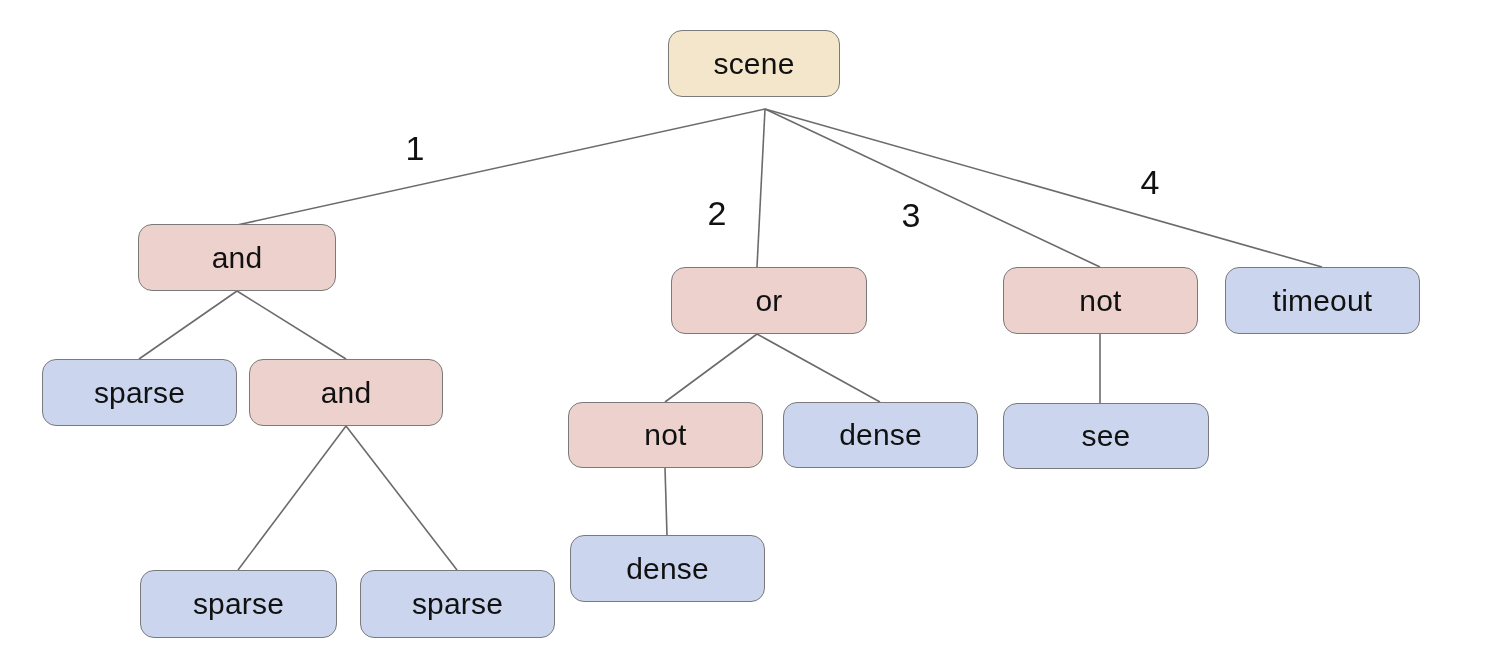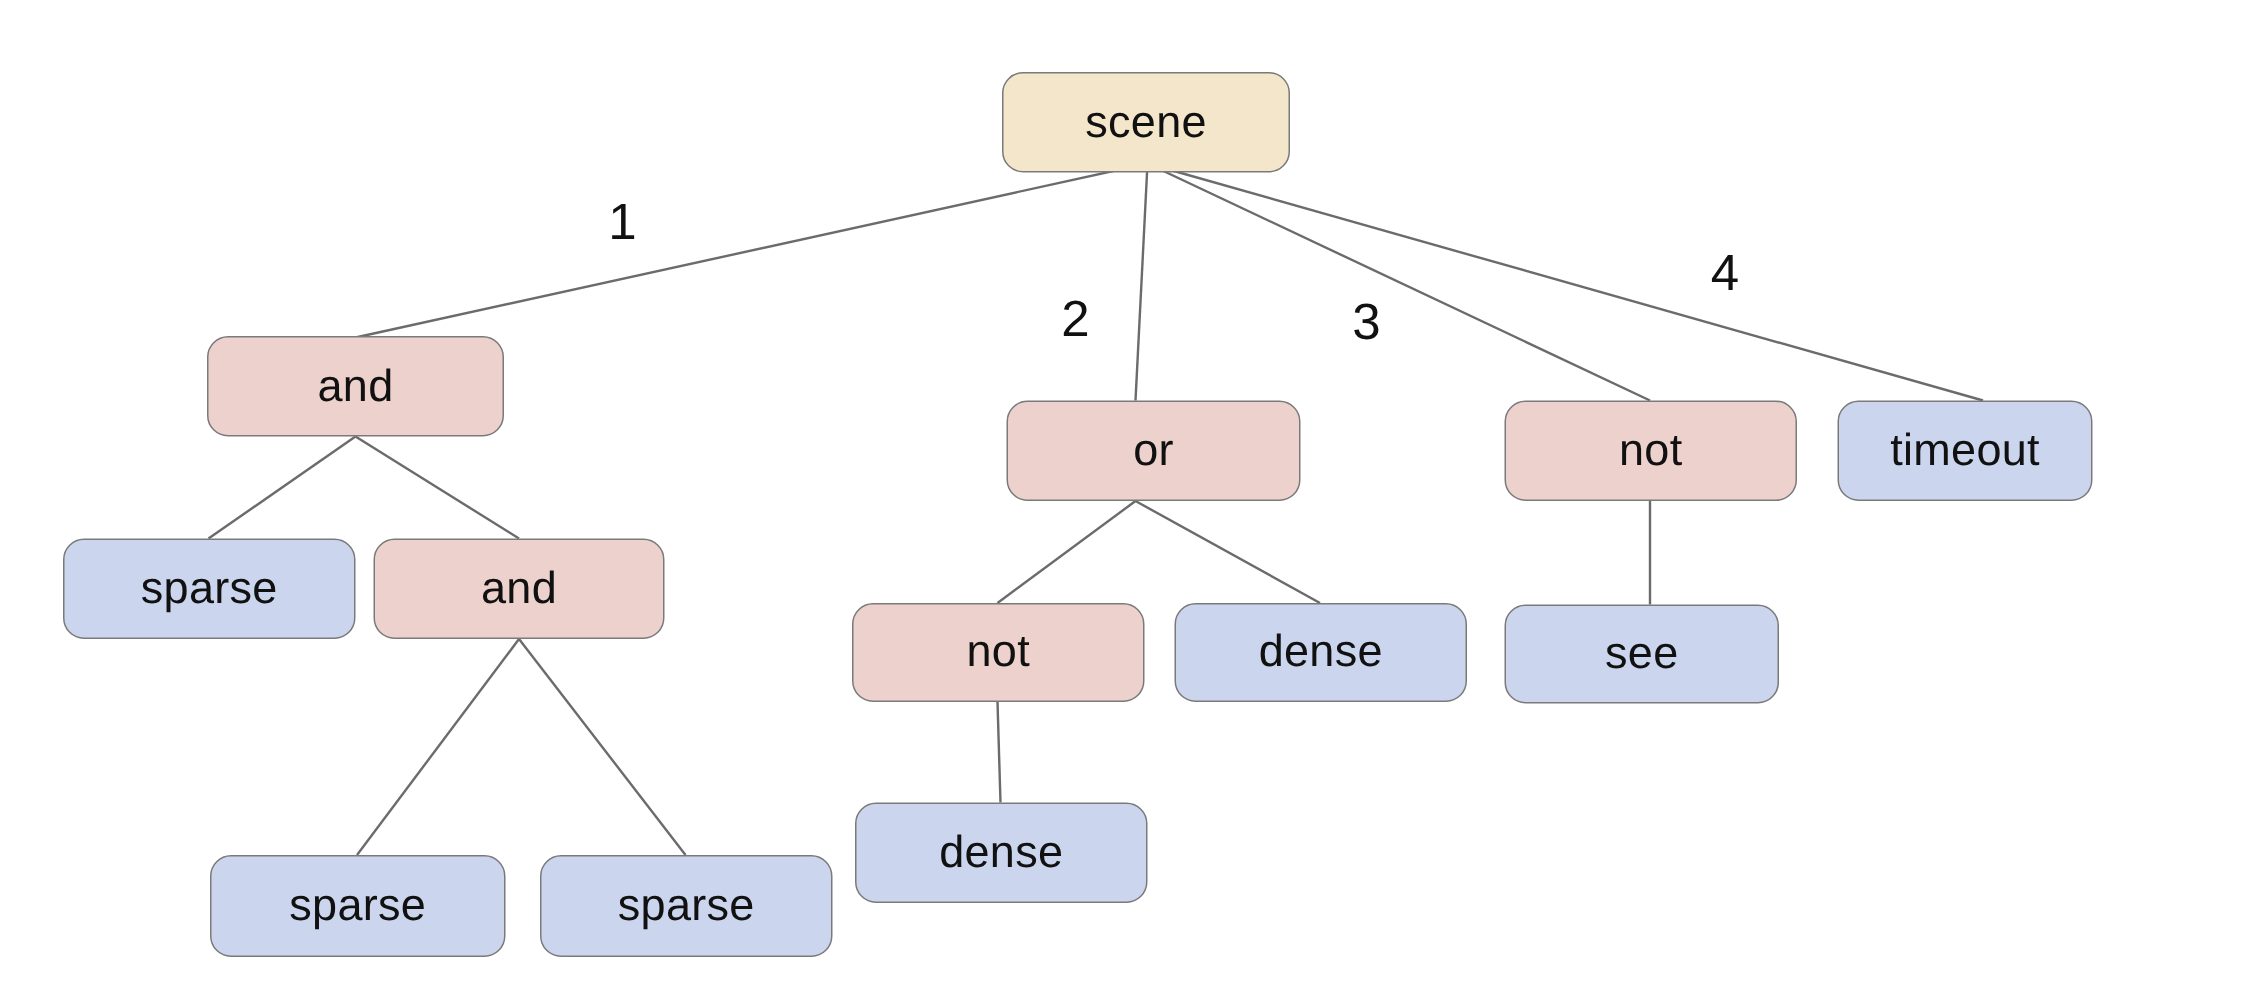--- a/index.html
+++ b/index.html
@@ -68,27 +68,27 @@
     <line class="edge" x1="757" y1="334" x2="880" y2="402"></line>
     <line class="edge" x1="665" y1="468" x2="667" y2="535"></line>
     <line class="edge" x1="1100" y1="334" x2="1100" y2="403"></line>
   </svg>
 
   <div class="edge-label" style="left:415px; top:148px;">1</div>
   <div class="edge-label" style="left:717px; top:213px;">2</div>
   <div class="edge-label" style="left:911px; top:215px;">3</div>
   <div class="edge-label" style="left:1150px; top:182px;">4</div>
 
-  <div class="node root" style="left:668px;  top:48px;  width:192px; height:67px;">scene</div>
+  <div class="node root" style="left:668px;  top:30px;  width:172px; height:67px;">scene</div>
   <div class="node operator" style="left:138px;  top:224px; width:198px; height:67px;">and</div>
   <div class="node operator" style="left:659px;  top:267px; width:196px; height:67px;margin-left:12px;">or</div>
   <div class="node operator" style="left:1003px; top:267px; width:195px; height:67px;">not</div>
-  <div class="node leaf" style="left:1225px; top:267px; width:170px; height:67px;">timeout</div>
+  <div class="node leaf" style="left:1225px; top:267px; width:195px; height:67px;">timeout</div>
   <div class="node leaf" style="left:42px;   top:359px; width:195px; height:67px;">sparse</div>
   <div class="node operator" style="left:249px;  top:359px; width:194px; height:67px;">and</div>
   <div class="node operator" style="left:568px;  top:402px; width:195px; height:66px;">not</div>
   <div class="node leaf" style="left:783px;  top:402px; width:195px; height:66px;">dense</div>
-  <div class="node leaf" style="left:1003px; top:403px; width:183px; height:66px;">see</div>
+  <div class="node leaf" style="left:1003px; top:403px; width:206px; height:66px;">see</div>
   <div class="node leaf" style="left:140px;  top:570px; width:197px; height:68px;">sparse</div>
   <div class="node leaf" style="left:360px;  top:570px; width:195px; height:68px;">sparse</div>
   <div class="node leaf" style="left:570px;  top:535px; width:195px; height:67px;">dense</div>
 
 </div>
 
 </body></html>

